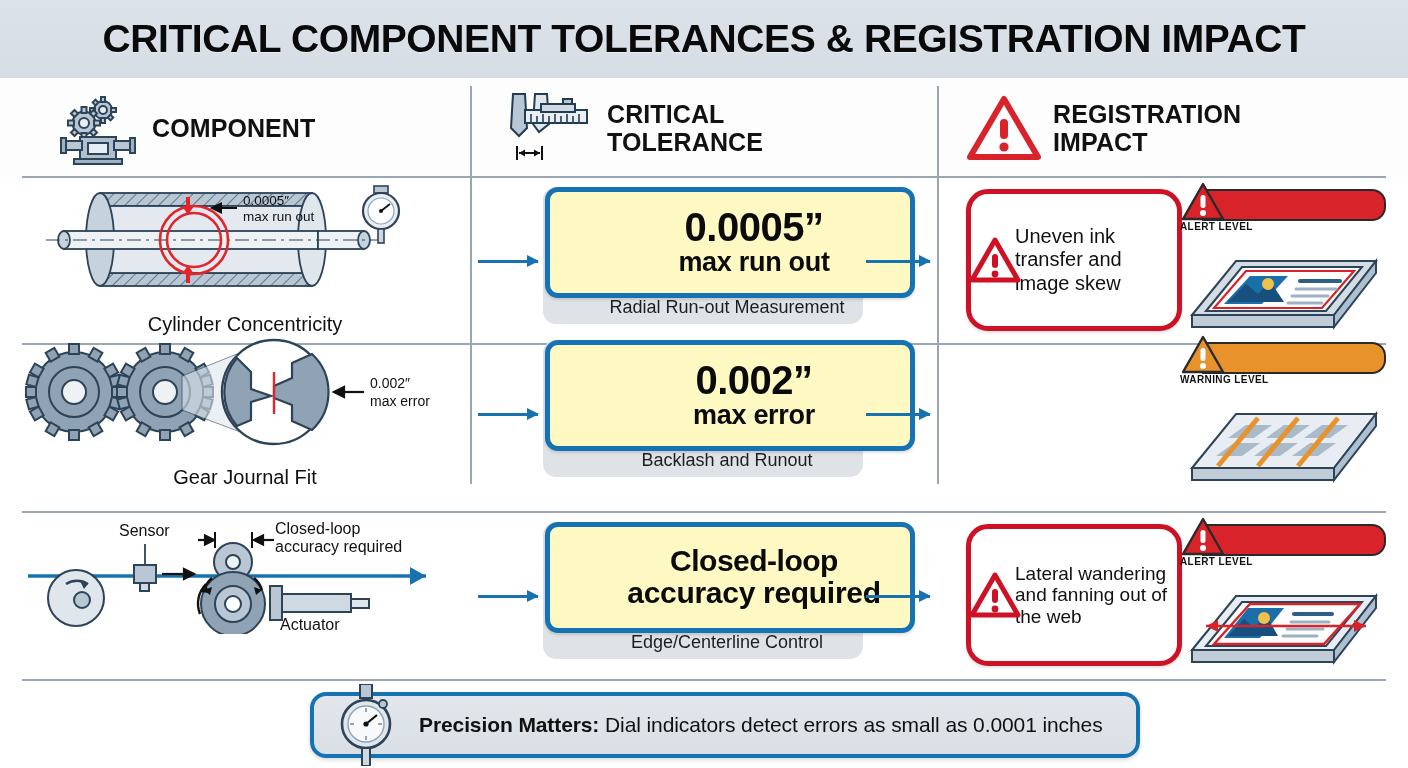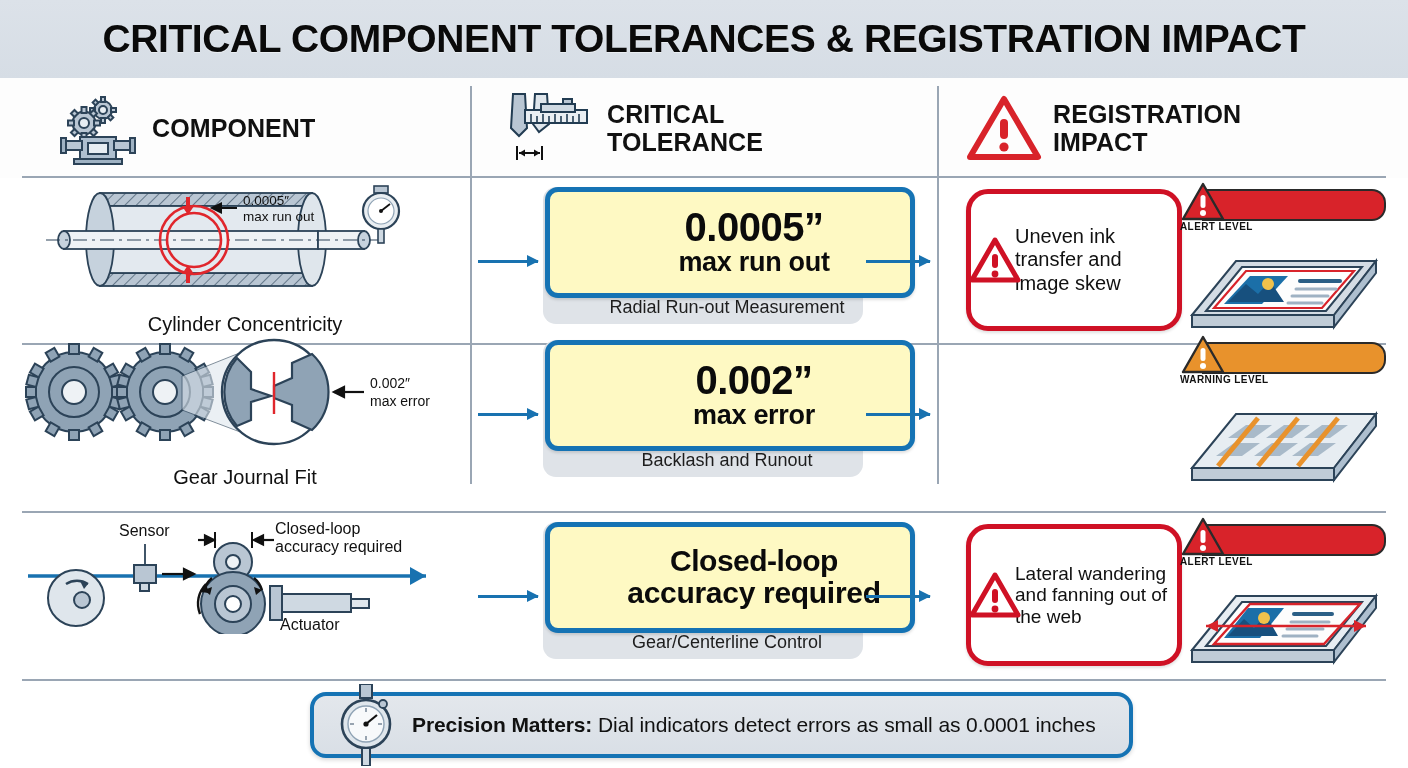--- a/index.html
+++ b/index.html
@@ -129,20 +129,21 @@
   }
   .sheet{position:absolute;left:4px;top:58px;width:200px;height:98px;}
 
   
   .footer{
     position:absolute;left:310px;top:692px;width:815px;height:58px;
     background:linear-gradient(180deg,#e3e7ec 0%,#d9dfe6 100%);
     border:4px solid #1573b4;border-radius:16px;
     display:flex;align-items:center;
     box-shadow:0 2px 4px rgba(0,0,0,.16);
+    padding-left:7px;
   }
   .footer-icon{position:absolute;left:22px;top:-12px;width:60px;height:82px;}
   .footer-text{margin-left:98px;font-size:21px;color:#111;letter-spacing:-.1px;}
   .footer-text b{font-weight:bold;}
 
   .anno{font-size:13.5px;fill:#111;font-family:"Liberation Sans",sans-serif;}
   .anno-sm{font-size:14px;fill:#111;font-family:"Liberation Sans",sans-serif;}
 </style>
 </head>
 <body>
@@ -564,21 +565,21 @@
 
     <div class="arrow" style="left:478px;width:60px;"></div>
 
     <div class="cell-tolerance">
       <div class="tol-wrap">
         <div class="tol-caption-bg"></div>
         <div class="tol-box">
           <div class="tol-main small">Closed-loop</div>
           <div class="tol-sub small">accuracy required</div>
         </div>
-        <div class="tol-caption">Gear/Centerline Control</div>
+        <div class="tol-caption">Edge/Centerline Control</div>
       </div>
     </div>
 
     <div class="arrow" style="left:866px;width:64px;"></div>
 
     <div class="cell-impact">
       <div class="impact-box">
         <div class="tri-badge">
           <svg width="52" height="48" viewBox="0 0 52 48">
             <path d="M26 4 L49 44 L3 44 Z" fill="#fff" stroke="#cf1125" stroke-width="5" stroke-linejoin="round"></path>

